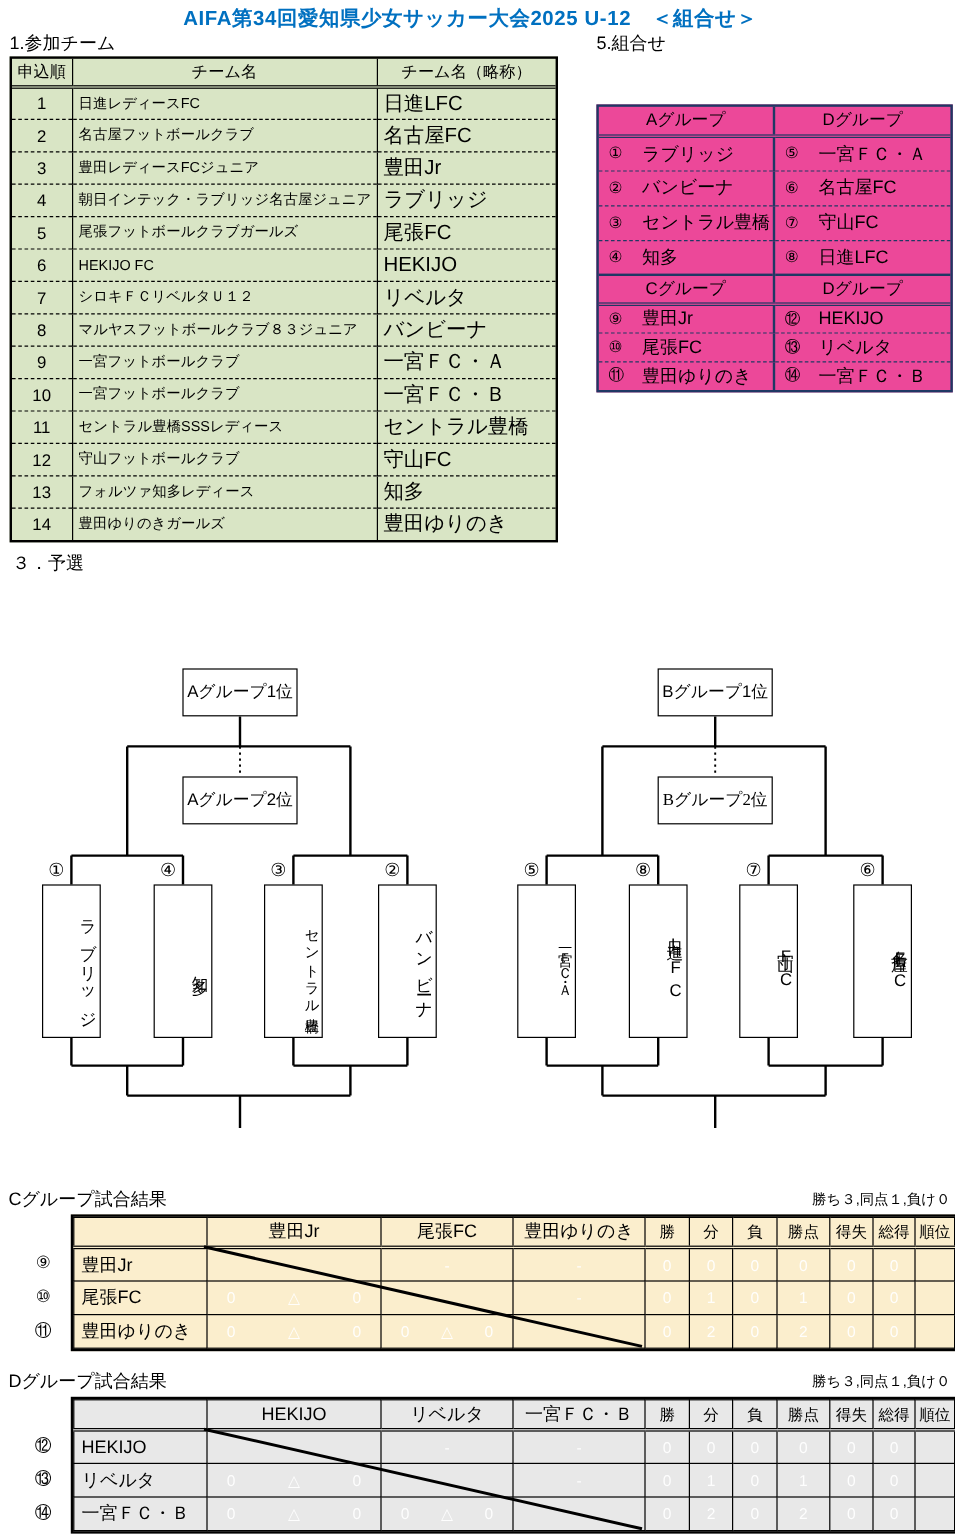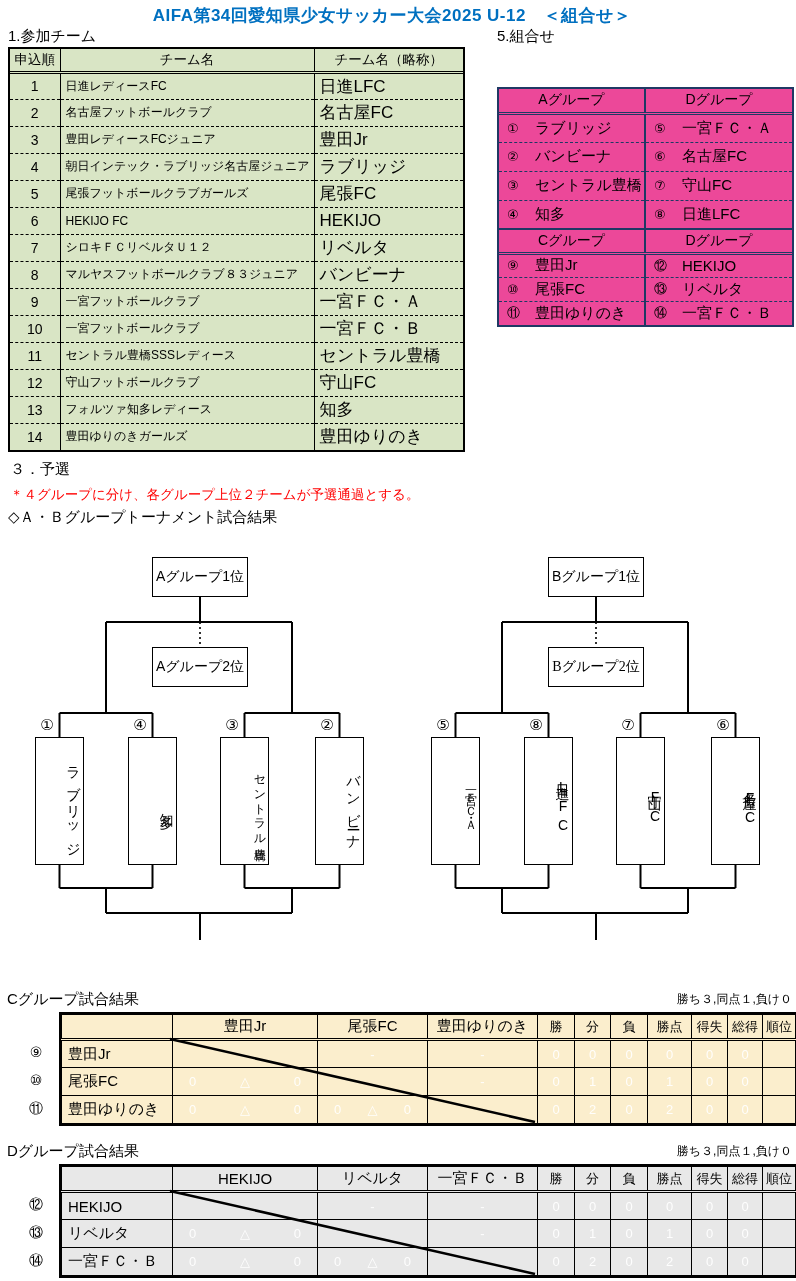--- a/index.html
+++ b/index.html
@@ -272,22 +272,20 @@
                 <span class="gno">⑭</span>
                 <span class="gnm">一宮ＦＣ・Ｂ</span>
               </div>
             </td>
       </tr>
     </tbody>
       </table>
   </div>
 
   <div class="abs h2" style="left:10px;top:460px;">３．予選</div>
-  <div class="abs rednote" style="left:10px;top:486px;">＊４グループに分け、各グループ上位２チームが予選通過とする。</div>
-  <div class="abs h2" style="left:8px;top:508px;">◇Ａ・Ｂグループトーナメント試合結果</div>
 
   <div class="fbox" style="left:152px;top:557px;">Aグループ1位</div>
   <div class="fbox" style="left:152px;top:647px;">Aグループ2位</div>
   <span class="bno" style="left:37px;top:716px;">①</span>
   <span class="bno" style="left:130px;top:716px;">④</span>
   <span class="bno" style="left:222px;top:716px;">③</span>
   <span class="bno" style="left:317px;top:716px;">②</span>
   <div class="tbox" style="left:35px;top:737px;">ラブリッジ</div>
   <div class="tbox" style="left:128px;top:737px;">知多</div>
   <div class="tbox small" style="left:220px;top:737px;">セントラル豊橋</div>

